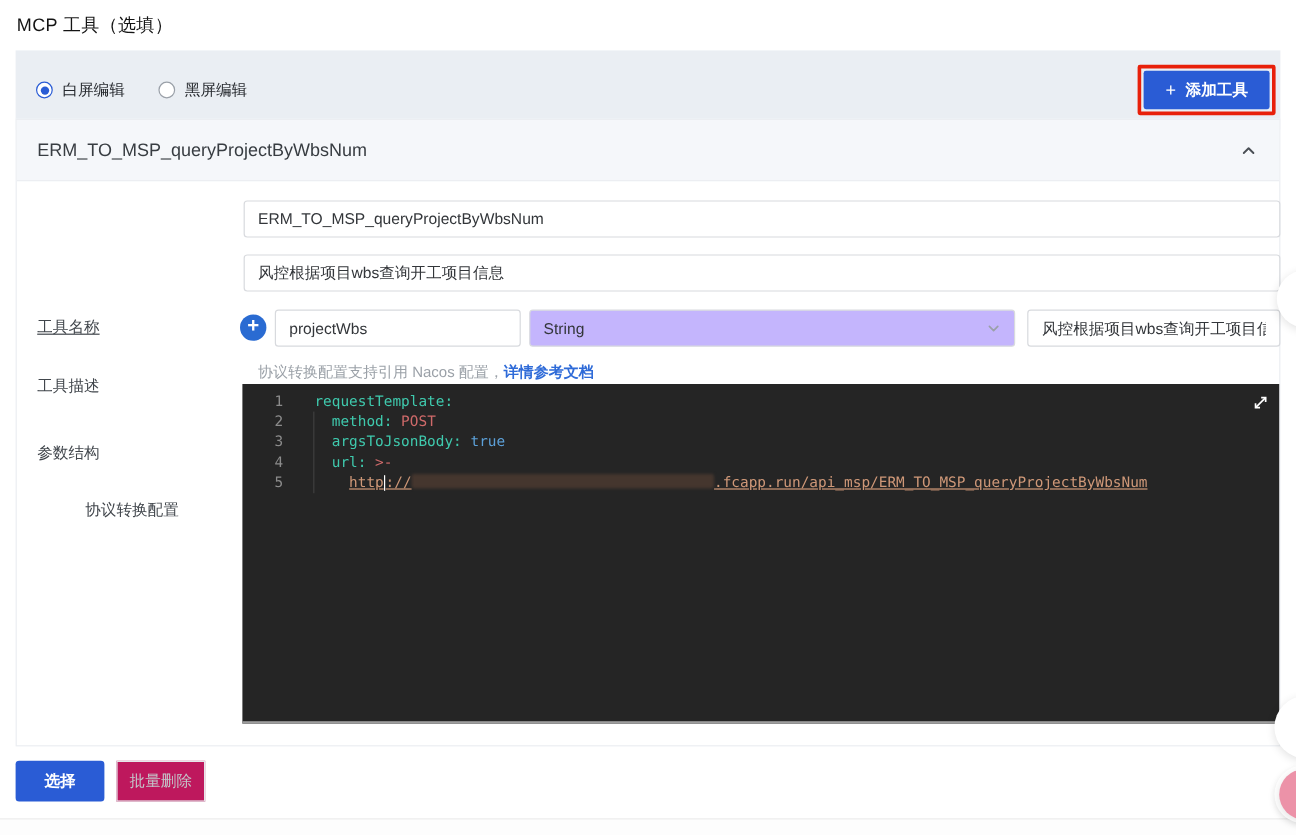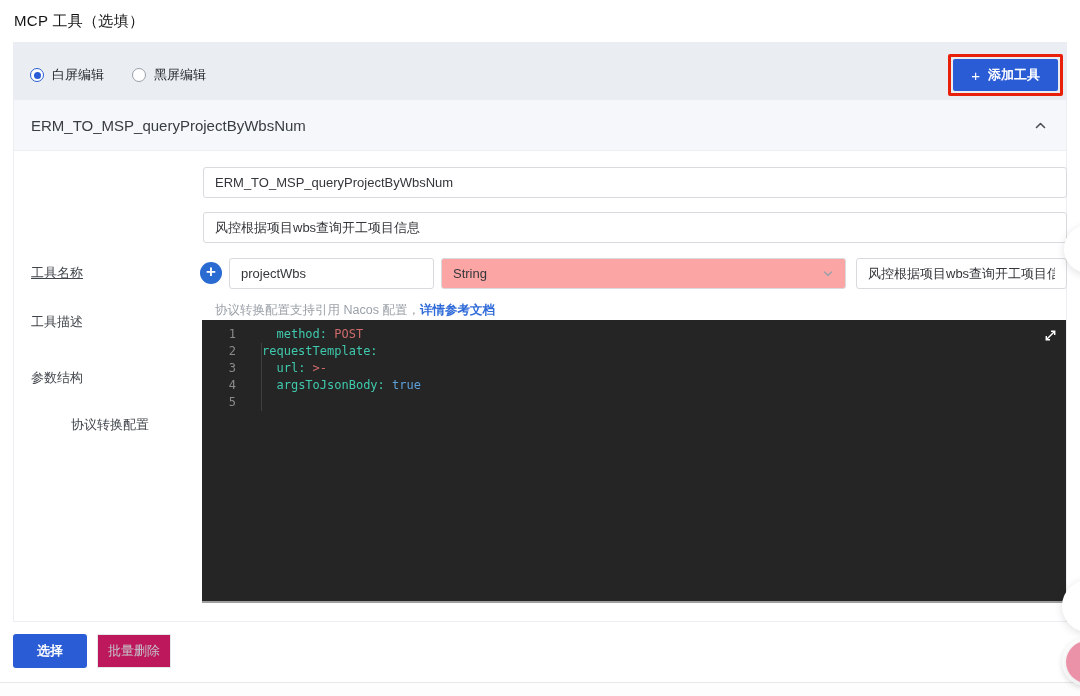--- a/index.html
+++ b/index.html
@@ -25,21 +25,21 @@
   .accordion { left:13px; top:99px; width:1054px; height:523px; background:#fff; border:1px solid #eceef2; }
   .acc-header { height:51px; background:#f5f7fa; border-bottom:1px solid #eceef2; display:flex; align-items:center; padding:0 18px 0 17px; cursor:pointer; }
   .acc-title { font-size:15px; color:#383d42; }
   .acc-chevron { margin-left:auto; display:flex; }
 
   
   .form-label { font-size:13px; color:#41464c; }
   .tf { position:absolute; height:31px; border:1px solid #d8dade; border-radius:3px; background:#fff; font-size:13px; color:#33363a; padding:0 11px; font-family:inherit; outline:none; width:100%; }
   .tf-wrap { position:absolute; height:31px; }
   .tf-wrap input { width:100%; }
-  .select-box { position:absolute; height:31px; border:1px solid #d8dade; border-radius:3px; background:#fca5a5; display:flex; align-items:center; padding:0 11px; font-size:13px; color:#33363a; cursor:pointer; }
+  .select-box { position:absolute; height:31px; border:1px solid #d8dade; border-radius:3px; background:#c4b5fd; display:flex; align-items:center; padding:0 11px; font-size:13px; color:#33363a; cursor:pointer; }
   .select-box .sel-val { flex:1; }
   .plus-circle { position:absolute; width:22px; height:22px; border-radius:50%; background:#2a6bd2; color:#fff; font-size:17px; line-height:20px; text-align:center; cursor:pointer; font-weight:bold; }
 
   .hint { position:absolute; left:215px; top:302px; font-size:12.5px; color:#9ba1a8; }
   .hint a { color:#2f6bd8; font-weight:bold; text-decoration:none; cursor:pointer; }
 
   
   .editor { position:absolute; left:202px; top:320px; width:864px; height:283px; background:#252525; border-bottom:2px solid #9e9e9e; font-family:"DejaVu Sans Mono","Liberation Mono",monospace; font-size:12px; }
   .gutter { position:absolute; left:0; top:6px; width:34px; color:#8b8b8b; }
   .gutter div { height:17px; line-height:17px; text-align:right; }
@@ -138,24 +138,25 @@
 <div class="editor">
   <div class="gutter">
       <div>1</div>
       <div>2</div>
       <div>3</div>
       <div>4</div>
       <div>5</div>
     </div>
   <div class="indent-guide"></div>
   <div class="code">
+      <div class="code-line"><span class="tk-key">requestTemplate:</span></div>
       <div class="code-line"><span class="tk-plain">  </span><span class="tk-key">method:</span><span class="tk-plain"> </span><span class="tk-red">POST</span></div>
-      <div class="code-line"><span class="tk-key">requestTemplate:</span></div>
+      <div class="code-line"><span class="tk-plain">  </span><span class="tk-key">argsToJsonBody:</span><span class="tk-plain"> </span><span class="tk-blue">true</span></div>
       <div class="code-line"><span class="tk-plain">  </span><span class="tk-key">url:</span><span class="tk-plain"> </span><span class="tk-red">&gt;-</span></div>
-      <div class="code-line"><span class="tk-plain">  </span><span class="tk-key">argsToJsonBody:</span><span class="tk-plain"> </span><span class="tk-blue">true</span></div>
+      <div class="code-line"><span class="tk-plain">    </span><span class="tk-link">http</span><span class="caret"></span><span class="tk-link">://</span><span class="redact"></span><span class="tk-link">.fcapp.run/api_msp/ERM_TO_MSP_queryProjectByWbsNum</span></div>
     </div>
   <span class="expand-icon">
     <svg width="15" height="15" viewBox="0 0 16 16">
       <line x1="3.5" y1="12.5" x2="12.5" y2="3.5" stroke="#fff" stroke-width="1.5"></line>
       <polyline points="8.5,3.5 12.5,3.5 12.5,7.5" fill="none" stroke="#fff" stroke-width="1.5"></polyline>
       <polyline points="3.5,8.5 3.5,12.5 7.5,12.5" fill="none" stroke="#fff" stroke-width="1.5"></polyline>
     </svg>
   </span>
 </div>
 

